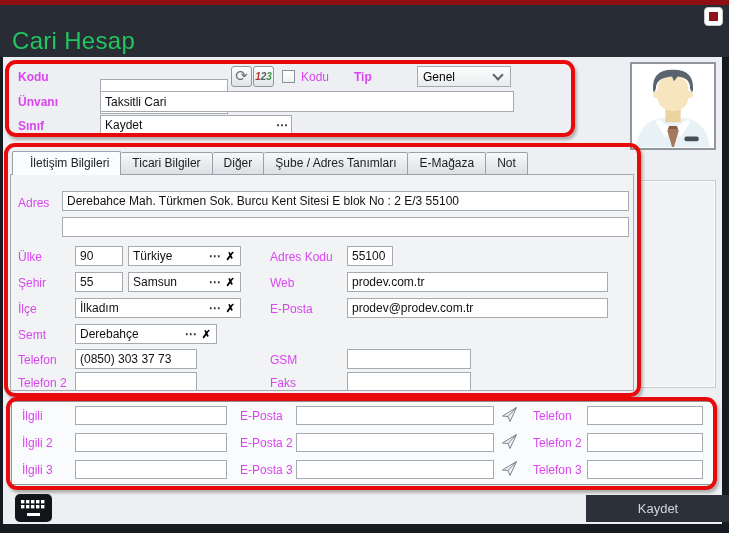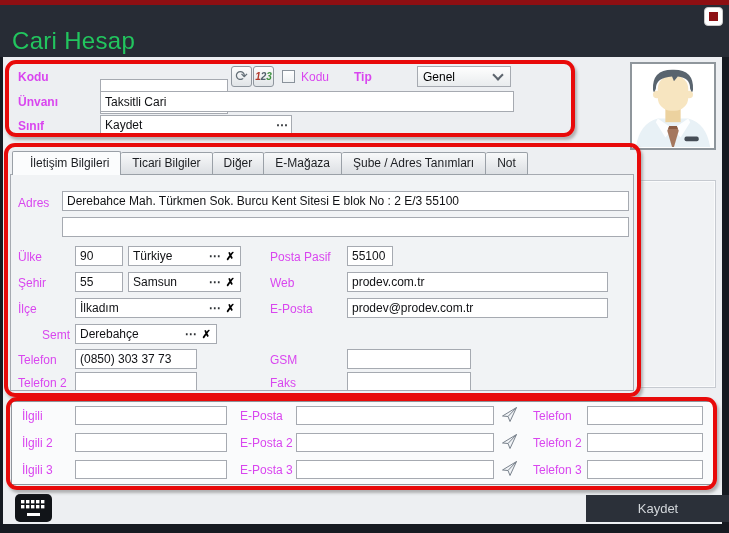--- a/index.html
+++ b/index.html
@@ -112,22 +112,22 @@
       <path d="M39 64 L47 64 L49 69 L44 86 L42 86 L37 69 Z" fill="#a4775e"></path>
       <path d="M39 64 L47 64 L48 67 L38 67 Z" fill="#8a5c44"></path>
       <rect x="55" y="75" width="15" height="5" rx="2" fill="#454d56"></rect>
     </svg>
   </div>
 
   <div class="tabstrip">
     <div class="tab first active">İletişim Bilgileri</div>
     <div class="tab">Ticari Bilgiler</div>
     <div class="tab">Diğer</div>
+    <div class="tab">Şube / Adres Tanımları</div>
     <div class="tab">E-Mağaza</div>
-    <div class="tab">Şube / Adres Tanımları</div>
     <div class="tab">Not</div>
   </div>
   <div class="tabpage"></div>
   <div class="rightpanel"></div>
 
   <div class="lbl" style="left:18px;top:196px;">Adres</div>
   <input class="inp" style="left: 62px; top: 191px; width: 567px;" value="Derebahce Mah. Türkmen Sok. Burcu Kent Sitesi E blok No : 2 E/3 55100">
   <input class="inp" style="left: 62px; top: 217px; width: 567px;" value="">
 
   <div class="lbl" style="left:18px;top:250px;">Ülke</div>
@@ -146,28 +146,28 @@
     <span class="cx">✗</span>
   </div>
 
   <div class="lbl" style="left:18px;top:302px;">İlçe</div>
   <div class="combo" style="left:75px;top:298px;width:166px;">
     <span class="cv">İlkadım</span>
     <span class="dots">⋯</span>
     <span class="cx">✗</span>
   </div>
 
-  <div class="lbl" style="left:18px;top:328px;margin-left:24px;">Semt</div>
+  <div class="lbl" style="left:18px;top:328px;">Semt</div>
   <div class="combo" style="left:75px;top:324px;width:142px;">
     <span class="cv">Derebahçe</span>
     <span class="dots">⋯</span>
     <span class="cx">✗</span>
   </div>
 
-  <div class="lbl" style="left:270px;top:250px;">Posta Pasif</div>
+  <div class="lbl" style="left:270px;top:250px;">Adres Kodu</div>
   <input class="inp" style="left: 347px; top: 246px; width: 46px;" value="55100">
 
   <div class="lbl" style="left:270px;top:276px;">Web</div>
   <input class="inp" style="left: 347px; top: 272px; width: 261px;" value="prodev.com.tr">
 
   <div class="lbl" style="left:270px;top:302px;">E-Posta</div>
   <input class="inp" style="left: 347px; top: 298px; width: 261px;" value="prodev@prodev.com.tr">
 
   <div class="lbl" style="left:18px;top:353px;">Telefon</div>
   <input class="inp" style="left: 75px; top: 349px; width: 122px;" value="(0850) 303 37 73">

